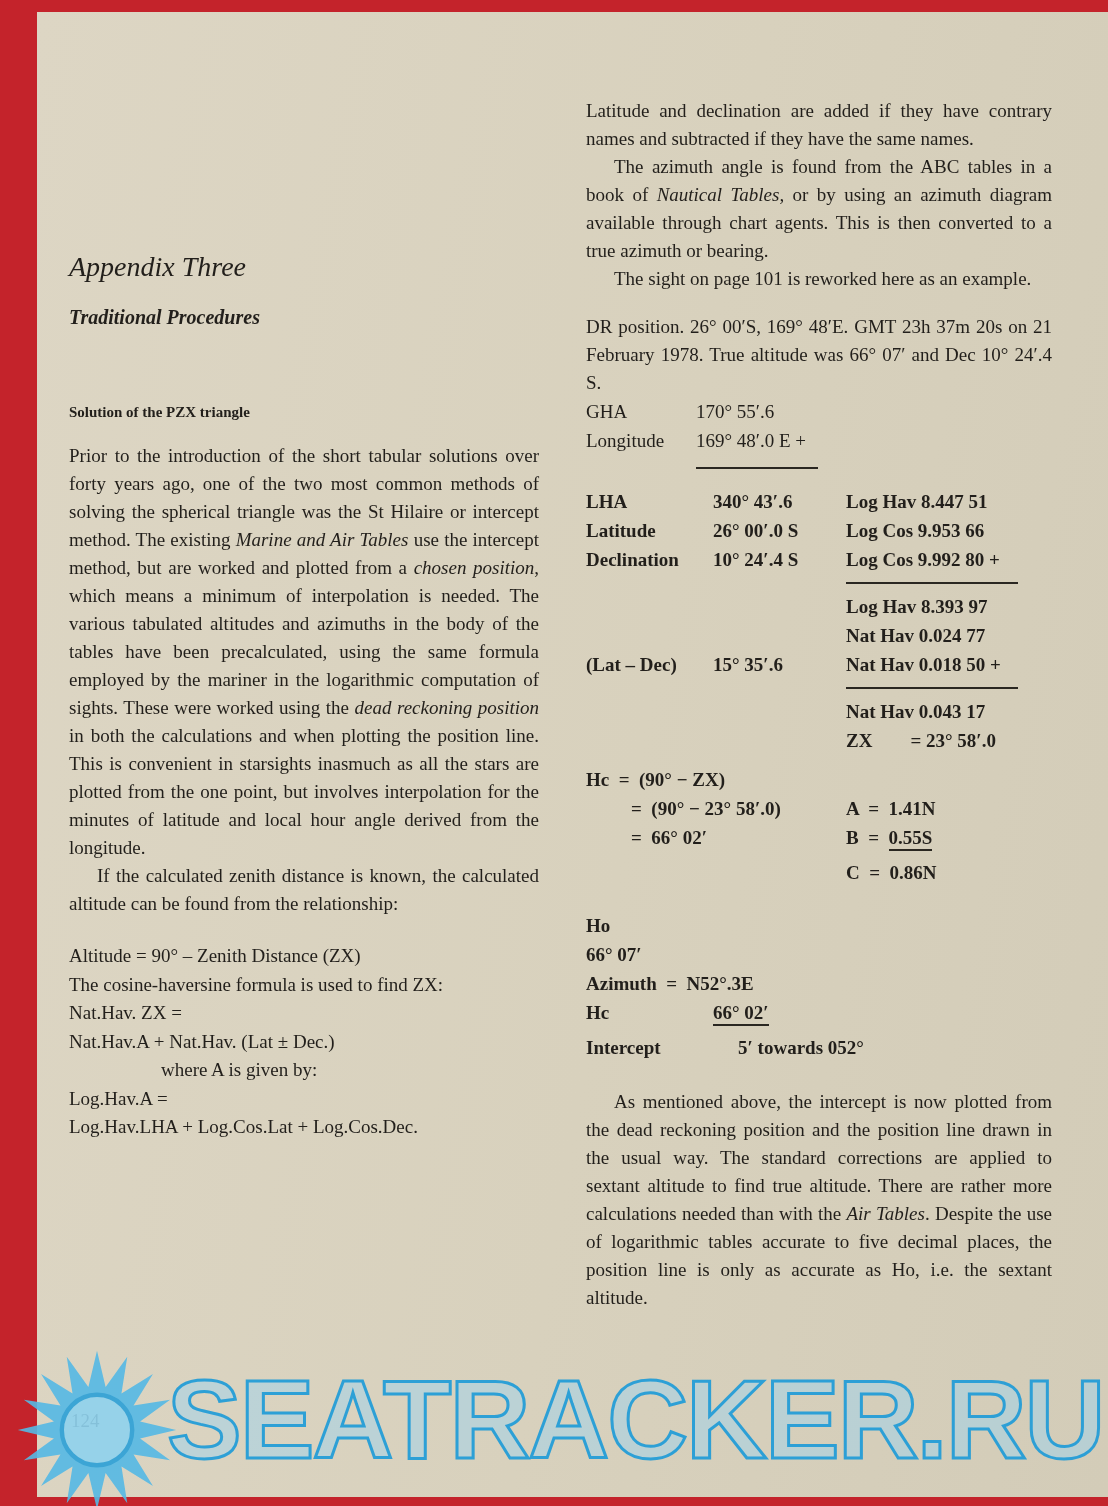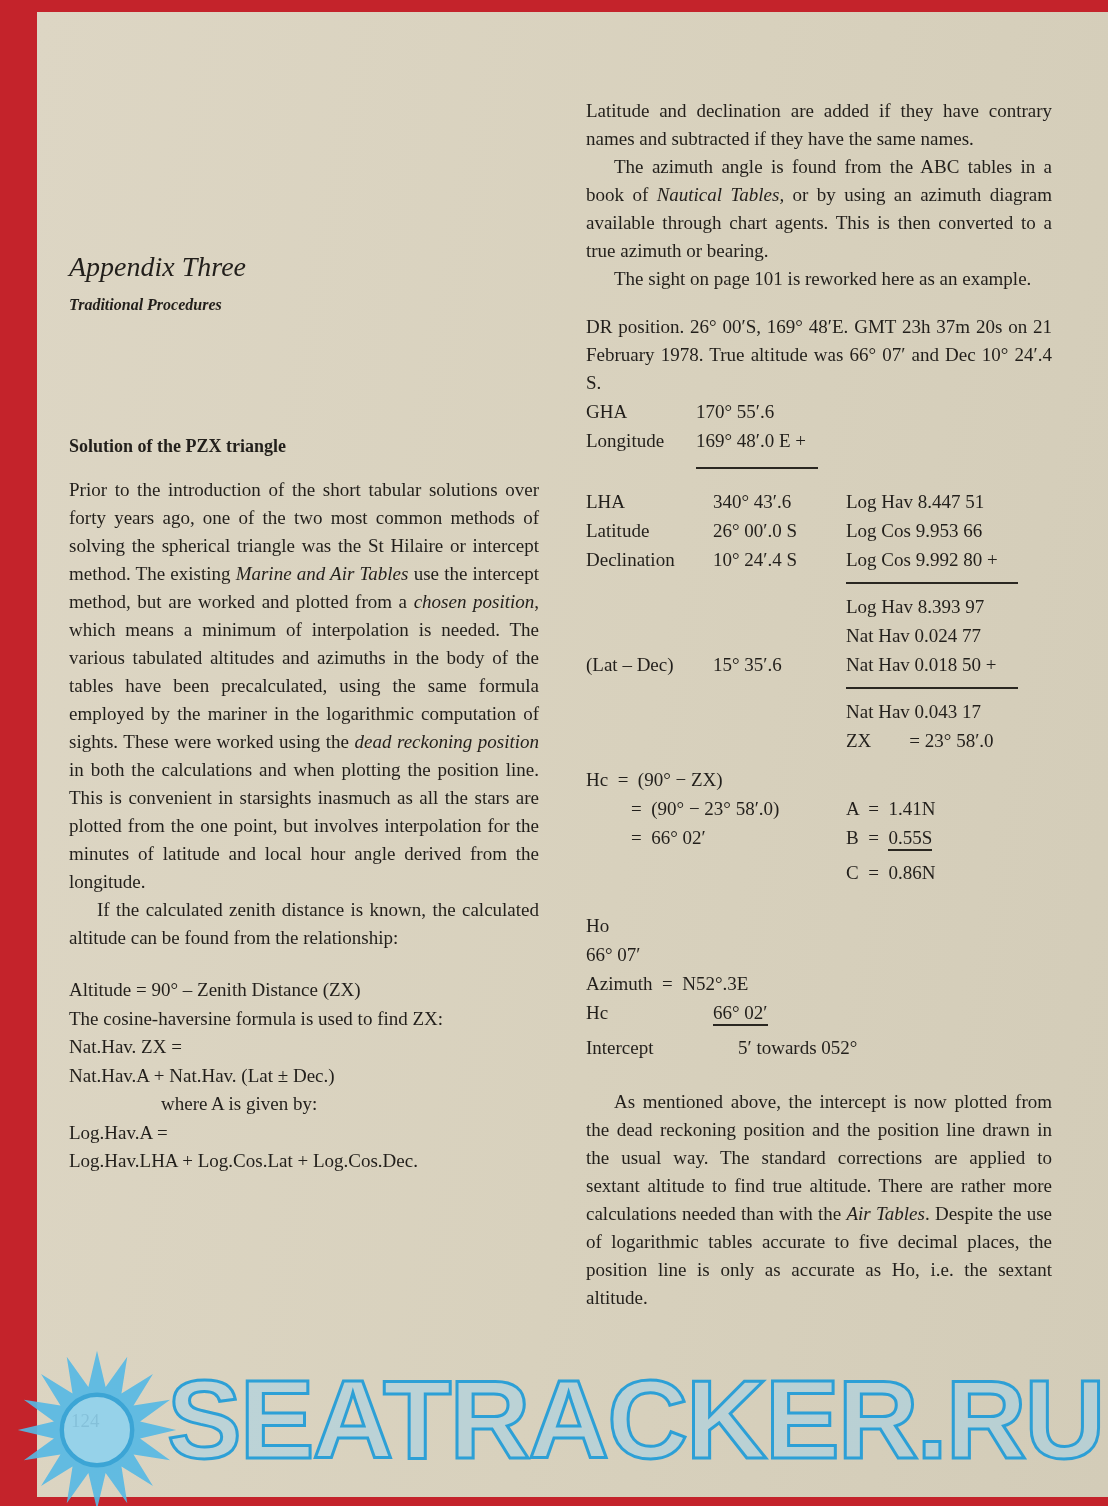--- a/index.html
+++ b/index.html
@@ -17,38 +17,38 @@
     color:#221f1b;
     font-size:19px;
   }
   p {margin:0; text-align:justify; line-height:28px;}
   .it {font-style:italic;}
   .indent {text-indent:28px;}
 
   
   .col-left {position:absolute; left:32px; top:236px; width:470px;}
   .app-title {font-size:28px; font-style:italic; line-height:38px;}
-  .app-sub   {font-size:16px; font-weight:bold; font-style:italic; line-height:30px; margin-top:4px;}
-  .section-h {font-size:18px; font-weight:bold; margin:112px 0 16px 0; line-height:28px;}
+  .app-sub   {font-size:20px; font-weight:bold; font-style:italic; line-height:30px; margin-top:16px;}
+  .section-h {font-size:15px; font-weight:bold; margin:66px 0 16px 0; line-height:28px;}
   .para1 {margin-top:0;}
   .para2 {margin-top:0;}
   .formula-block {margin-top:24px; line-height:28.5px;}
   .formula-block > div {text-align:left;}
   .f-where {padding-left:92px;}
 
   
   .col-right {position:absolute; left:549px; top:85px; width:466px;}
   .dr {margin-top:20px;}
   .gline {display:flex; line-height:29px;}
   .glabel {width:110px; flex:none;}
   .gval {white-space:pre;}
   .rule {border-top:2px solid #2a2721; height:0;}
   .rule-lon {width:122px; margin:12px 0 18px 110px;}
   .rule-r   {width:172px; margin:8px 0 8px 260px;}
-  .crow {display:flex; line-height:29px;}
+  .crow {display:flex; line-height:29px;font-weight:bold;}
   .cl  {width:127px; flex:none; white-space:pre;}
   .cl-int {width:152px; flex:none; white-space:pre;}
   .cv  {width:133px; flex:none; white-space:pre;}
   .cr  {white-space:pre;}
   .cpad {padding-left:260px;}
   .chc {width:260px; flex:none; box-sizing:border-box; padding-left:45px; white-space:pre;}
   .u {border-bottom:2px solid #2a2721; padding-bottom:1px;}
   .mt10 {margin-top:10px;}
   .mt24 {margin-top:24px;flex-direction:column;}
   .mt6  {margin-top:6px;}

